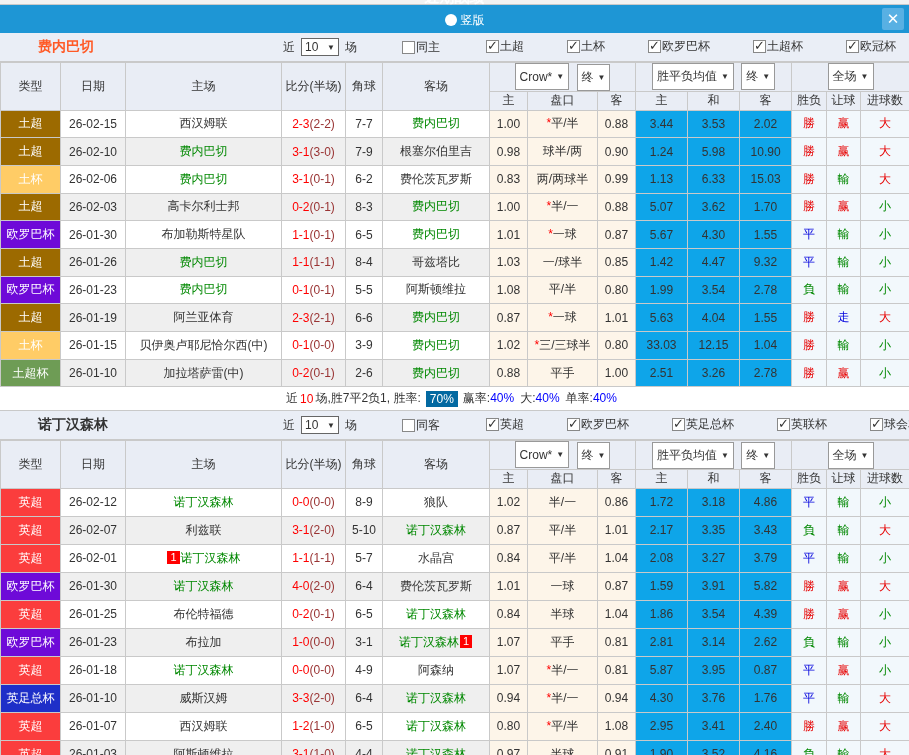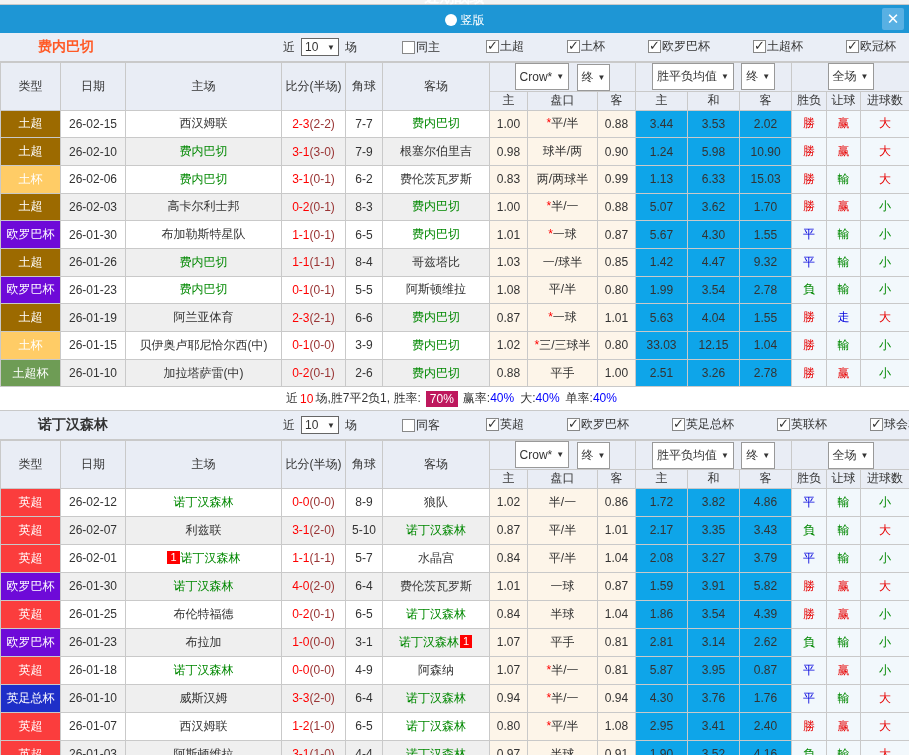--- a/index.html
+++ b/index.html
@@ -51,21 +51,21 @@
   .half { color: #993333; }
   .star { color: #ff0000; }
   .r { color: #e60000; }
   .b { color: #0000dd; }
   .g { color: #008800; }
   .badge1 { display: inline-block; background: #ff0000; color: #fff; font-size: 11px; line-height: 13px;
     padding: 0 3px; margin: 0 1px; vertical-align: 1px; }
   
   .summary { height: 24px; border-bottom: 1px solid #c9c9c9; display: flex; align-items: center; justify-content: center; gap: 2px; background: #fff; }
   .sum-red { color: #ff0000; }
-  .sum-badge { background: #be185d; color: #fff; padding: 1px 4px; margin: 0 3px; }
+  .sum-badge { background: #0369a1; color: #fff; padding: 1px 4px; margin: 0 3px; }
   .sum-val { color: #0000ff; margin-right: 6px; }
 </style>
 </head>
 <body>
 
 <div>
   <div class="top-sliver"></div>
 
   <div class="titlebar">
     <div class="title-group">
@@ -454,21 +454,21 @@
           <td class="c-league" style="background: rgb(251, 61, 61);">英超</td>
           <td class="c-plain">26-02-12</td>
           <td class="c-plain"><span class="self">诺丁汉森林</span></td>
           <td class="c-plain"><span class="sc">0-0</span><span class="half">(0-0)</span></td>
           <td class="c-plain">8-9</td>
           <td class="c-plain"><span>狼队</span></td>
           <td class="c-cream">1.02</td>
           <td class="c-cream">半/一</td>
           <td class="c-cream">0.86</td>
           <td class="c-blue">1.72</td>
-          <td class="c-blue">3.82</td>
+          <td class="c-blue">3.18</td>
           <td class="c-blue">4.86</td>
           <td class="c-res b">平</td>
           <td class="c-res g">輸</td>
           <td class="c-res g">小</td>
         </tr>
         <tr>
           <td class="c-league" style="background: rgb(251, 61, 61);">英超</td>
           <td class="c-plain">26-02-07</td>
           <td class="c-plain"><span>利兹联</span></td>
           <td class="c-plain"><span class="sc">3-1</span><span class="half">(2-0)</span></td>

